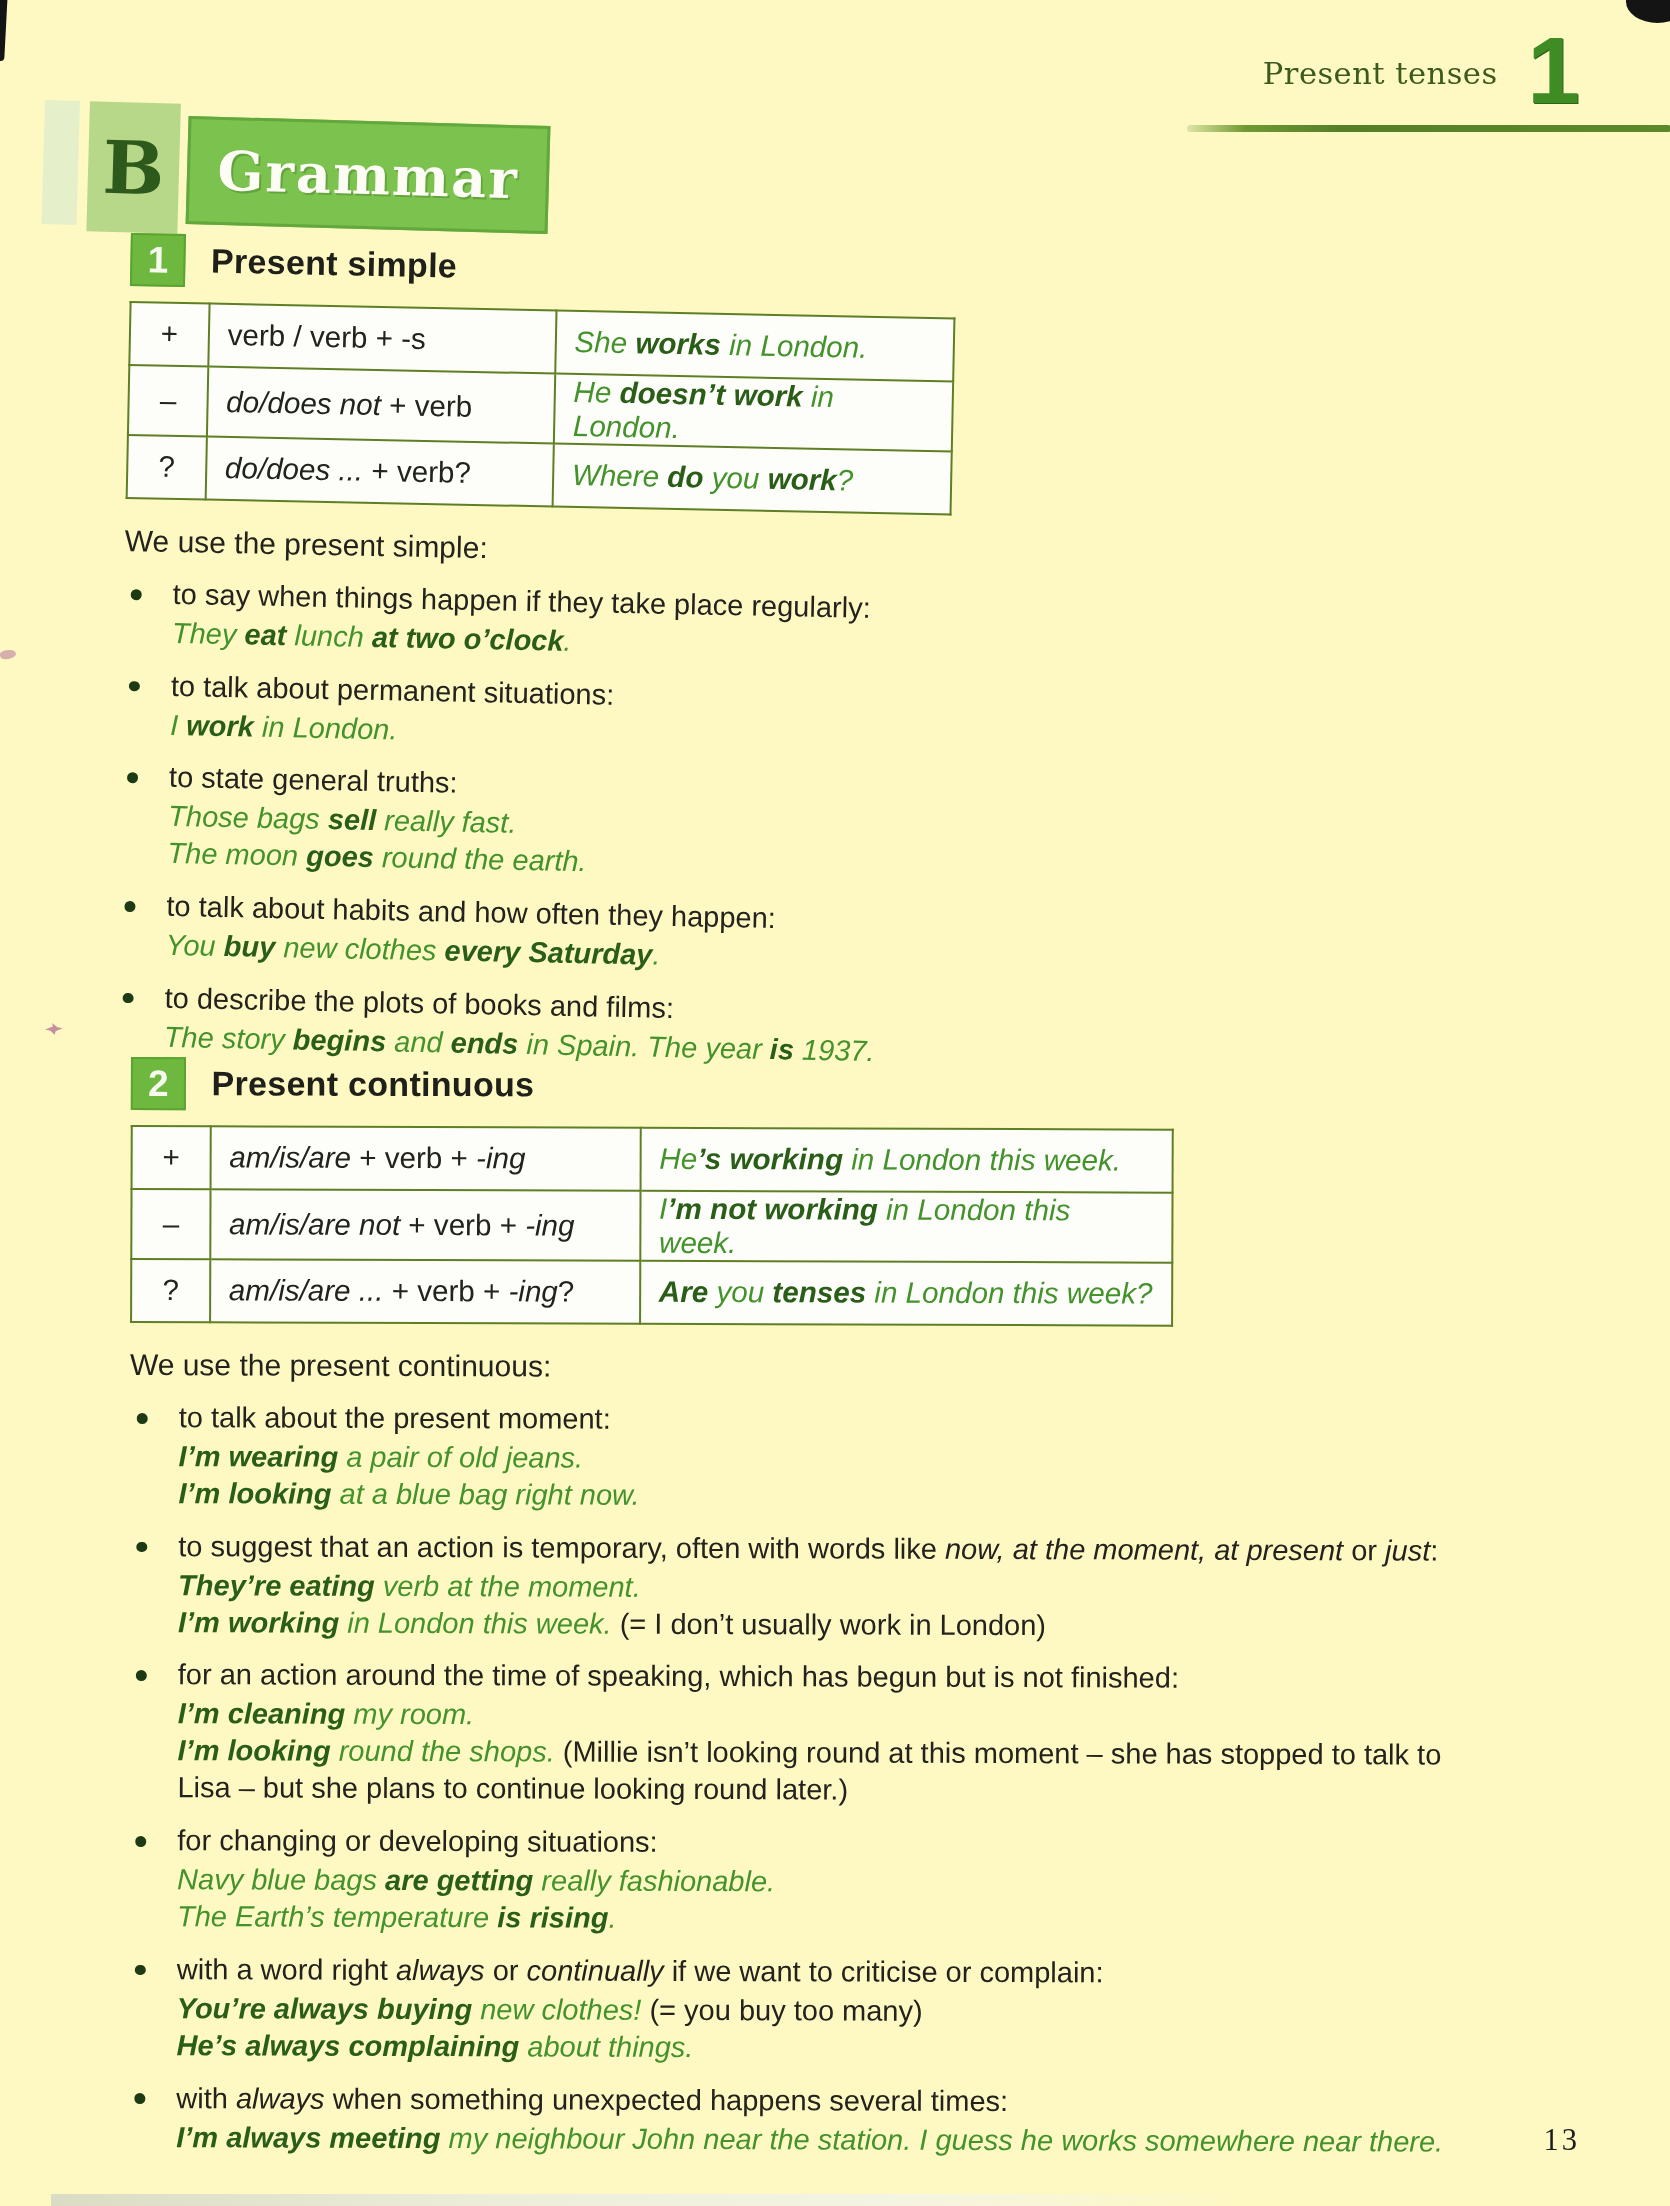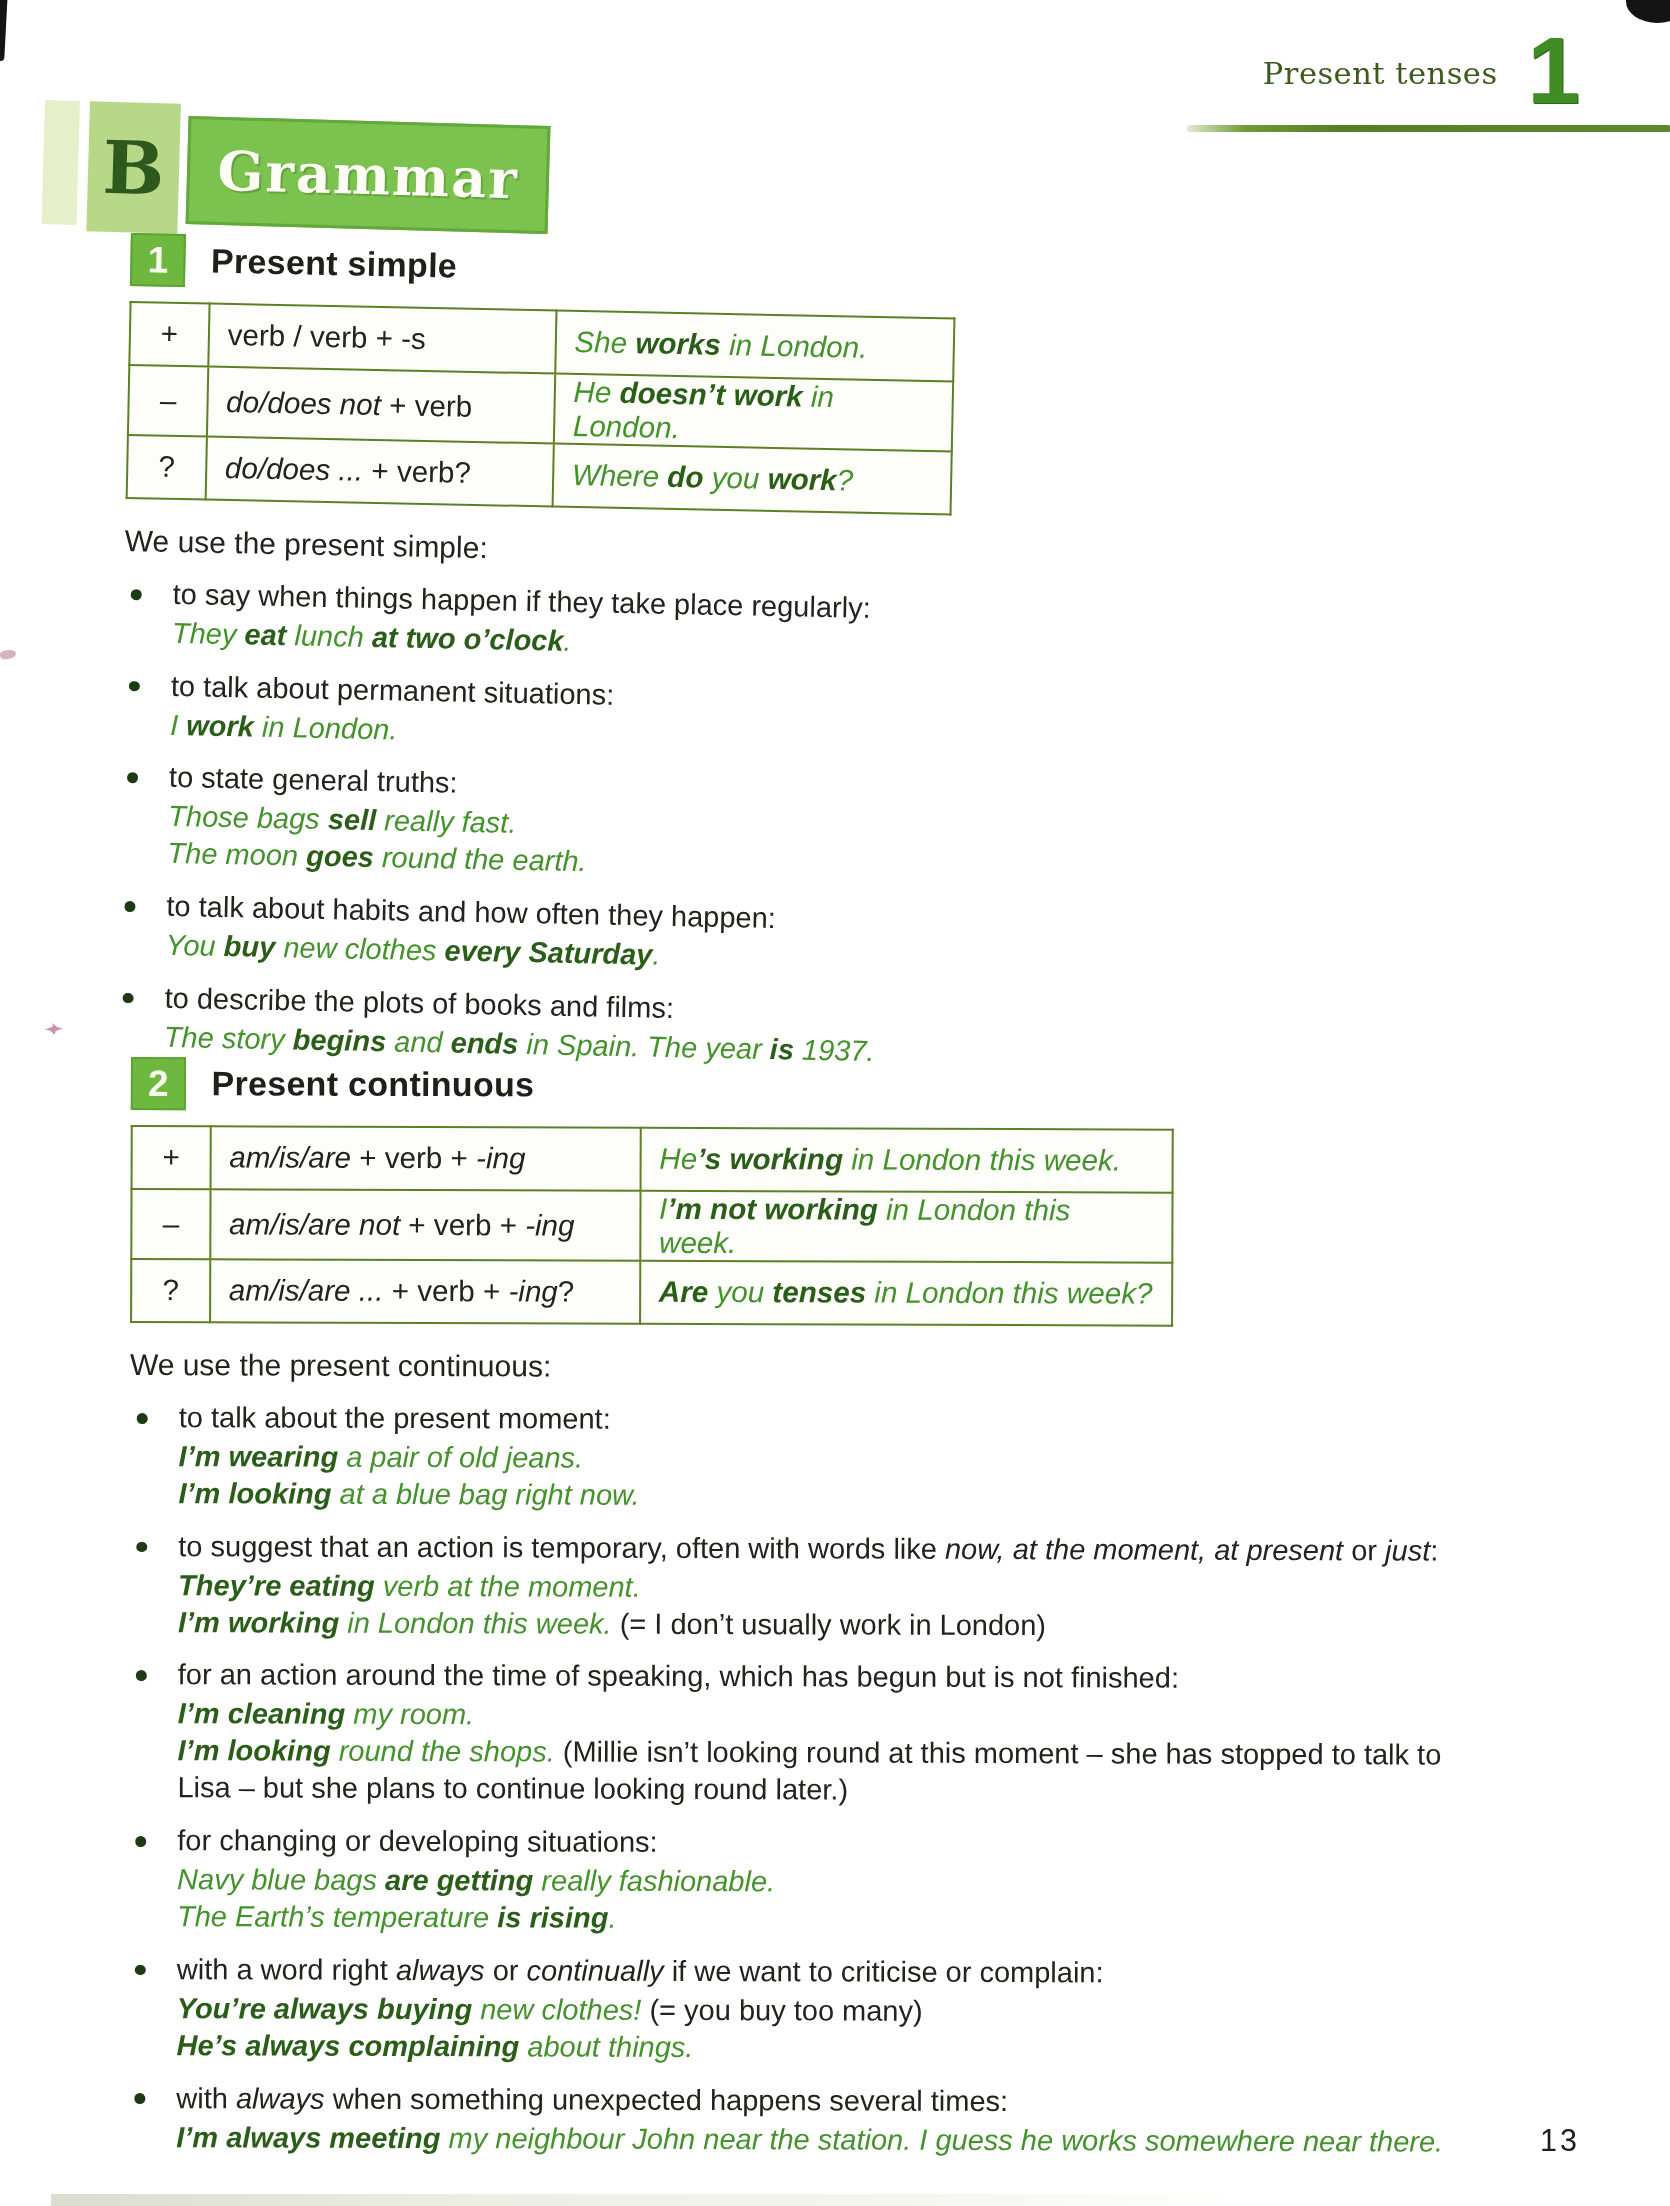--- a/index.html
+++ b/index.html
@@ -1,16 +1,16 @@
 <!DOCTYPE html>
 <html><head>
 <meta charset="utf-8">
 <style>
   html,body{margin:0;padding:0;background:#888;}
-  .page{position:relative;width:1671px;height:2207px;background:#ffffff;overflow:hidden;
+  .page{position:relative;width:1671px;height:2207px;background:#fef9c3;overflow:hidden;
         font-family:"Liberation Sans",sans-serif;color:#23221c;}
 
   
   .corner-tl{position:absolute;left:-3.9px;top:-7.9px;width:9.9px;height:69px;background:#141414;border-radius:3.9px;transform:rotate(3deg);}
   .corner-tr{position:absolute;right:-17.7px;top:-19.7px;width:63px;height:43px;background:#141414;border-radius:50%;}
   .mark-left{position:absolute;left:0px;top:650px;width:15.8px;height:8.9px;background:#c492a4;border-radius:40% 60% 50% 50%;opacity:.7;transform:rotate(-12deg);}
   .mark-arrow{position:absolute;left:45px;top:1023px;width:17.7px;height:11.8px;background:#b06e90;opacity:.75;
               clip-path:polygon(0 55%,45% 30%,40% 0,70% 35%,100% 45%,60% 70%,55% 100%,30% 65%);}
   .bottom-smudge{position:absolute;left:51px;bottom:0;width:1192px;height:12.8px;
                  background:linear-gradient(to right,#d4d7c4,#e9ebdd 35%,#f2f3e9 70%,rgba(242,243,233,0));opacity:.85;}
@@ -61,21 +61,21 @@
   .exwrap{margin-top:3px;}
   .ex-line{font-size:29px;line-height:37px;font-style:italic;max-width:1310px;}
 
   
   .s-n{}
   .s-i{font-style:italic;}
   .s-g{color:#44922c;}
   .s-gb{color:#2a5e18;font-weight:bold;}
   .s-k{color:#23221c;font-style:normal;}
 
-  .page-number{position:absolute;right:91px;bottom:49px;font-family:Liberation Sans, sans-serif;
+  .page-number{position:absolute;right:91px;bottom:49px;font-family:Liberation Serif, serif;
                font-size:30.5px;color:#1c1c1c;letter-spacing:3px;margin-top:48px;}
 </style>
 </head>
 <body>
 
 <div class="page">
 
   <div class="corner-tl"></div>
   <div class="corner-tr"></div>
   <div class="mark-left"></div>

